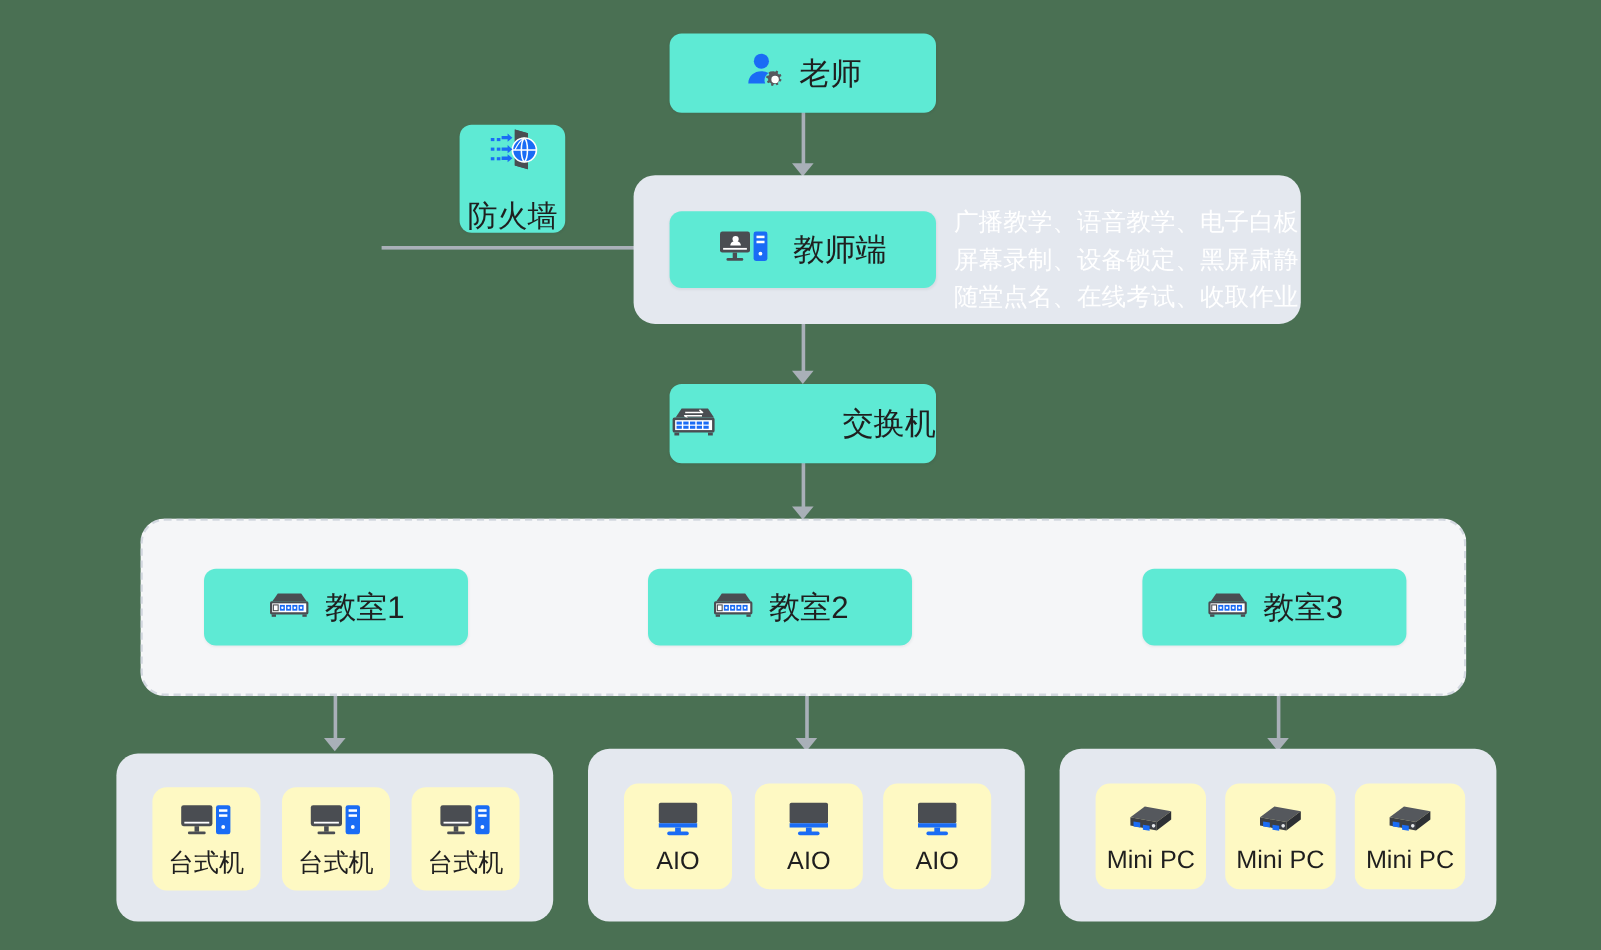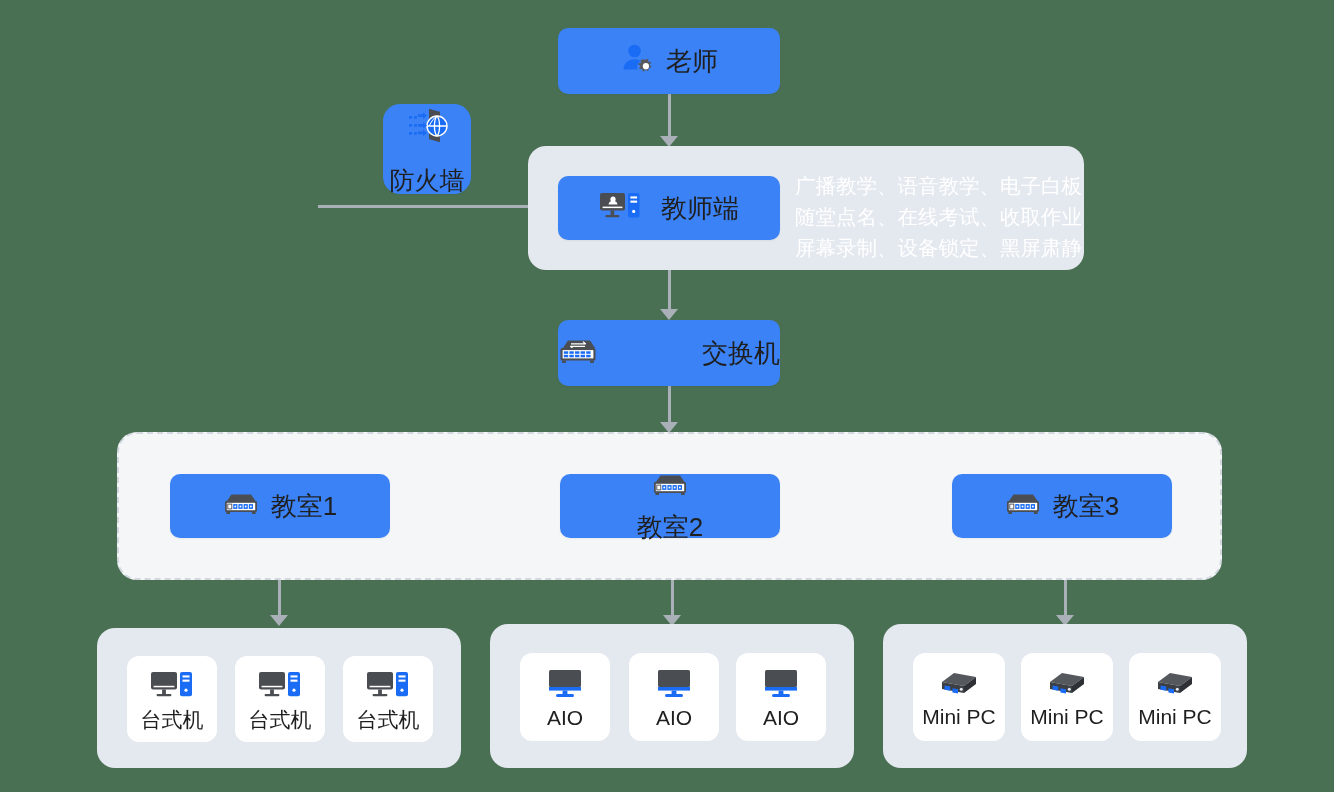--- a/index.html
+++ b/index.html
@@ -7,21 +7,21 @@
     width: 1334px; height: 792px;
     background: #4a7053;
     font-family: "Liberation Sans", "DejaVu Sans", sans-serif;
     overflow: hidden;
   }
   #stage { position: relative; width: 1334px; height: 792px; }
 
   
   .card {
     position: absolute;
-    background: #3b82f6;
+    background: #5eead4;
     border-radius: 10px;
     display: flex;
     align-items: center;
     justify-content: center;
     gap: 12px;
     color: #1f1f1f;
     box-shadow: 0 1px 2px rgba(20,30,50,.06);
   }
   .card .lbl { font-size: 26px; line-height: 1; white-space: nowrap; }
 
@@ -46,36 +46,36 @@
     width: 0; height: 0;
     border-left: 9px solid transparent;
     border-right: 9px solid transparent;
     border-top: 11px solid #a9b0b8;
   }
 
   
   .ico { display: block; flex: none; }
 
   
-  .card.stackcard { flex-direction: column; gap: 18px; border-radius: 17px; }
+  .card.stackcard { flex-direction: column; gap: 18px; }
   .card.stackcard .lbl { font-size: 25px; }
 
   
   .features {
     position: absolute;
     color: #ffffff;
     font-size: 20.5px;
     line-height: 31px;
     white-space: nowrap;
   }
 
   
   .tile {
     position: absolute;
-    background: #ffffff;
+    background: #fef9c3;
     border-radius: 12px;
     display: flex;
     flex-direction: column;
     align-items: center;
     justify-content: center;
     gap: 2px;
   }
   .tile .tlbl { font-size: 21px; color: #1f1f1f; line-height: 1; white-space: nowrap; }
 </style>
 </head>
@@ -156,22 +156,22 @@
         <rect x="31.4" y="6.4" width="6.7" height="2.1" fill="#ffffff"></rect>
         <rect x="31.4" y="10.6" width="6.7" height="2.1" fill="#ffffff"></rect>
         <circle cx="34.7" cy="21.4" r="1.6" fill="#ffffff"></circle>
       </svg>
     </span>
     <span class="lbl">教师端</span>
   </div>
 
   <div class="features" style="left:795px; top:170px;">
     <div>广播教学、语音教学、电子白板</div>
+    <div>屏幕录制、设备锁定、黑屏肃静</div>
     <div>随堂点名、在线考试、收取作业</div>
-    <div>屏幕录制、设备锁定、黑屏肃静</div>
   </div>
 
   <div class="card" style="left:558px; top:320px; width:222px; height:66px;justify-content:space-between;">
     <span class="ico">
       <svg width="40" height="30" viewBox="0 0 40 30">
         <path d="M5 12 L10 4.5 L32 4.5 L37 12 Z" fill="#4a4d52"></path>
         <path d="M13 7.8h14.5l-2.6-2.2M27 10.4H12.5l2.6 2.2" fill="none" stroke="#ffffff" stroke-width="1.2" stroke-linejoin="round"></path>
         <rect x="2.5" y="12" width="35" height="12.5" rx="1.6" fill="#4a4d52"></rect>
         <rect x="4.6" y="14.1" width="30.8" height="8.3" fill="#ffffff"></rect>
         <g fill="#1a6cf5">
@@ -214,21 +214,21 @@
           <circle cx="22.7" cy="15.5" r="1"></circle>
             <circle cx="27.9" cy="15.5" r="1"></circle>
         </g>
         <rect x="3.4" y="21" width="3.6" height="2" fill="#4a4d52"></rect>
         <rect x="29" y="21" width="3.6" height="2" fill="#4a4d52"></rect>
       </svg>
     </span>
     <span class="lbl">教室1</span>
   </div>
 
-  <div class="card" style="left:560px; top:474px; width:220px; height:64px;flex-direction:column;">
+  <div class="card" style="left:540px; top:474px; width:220px; height:64px;">
     <span class="ico">
       <svg width="36" height="26" viewBox="0 0 36 26">
         <path d="M4 10 L8.5 3.5 L28 3.5 L32.5 10 Z" fill="#4a4d52"></path>
         <rect x="2" y="10" width="32" height="11" rx="1.4" fill="#4a4d52"></rect>
         <rect x="3.8" y="11.8" width="28.4" height="7.4" fill="#ffffff"></rect>
         <rect x="4.8" y="13.1" width="4" height="4.8" fill="none" stroke="#4a4d52" stroke-width="0.9"></rect>
         <g fill="#1a6cf5">
           <rect x="10.2" y="13.1" width="4.2" height="4.8"></rect>
           <rect x="15.4" y="13.1" width="4.2" height="4.8"></rect>
           <rect x="20.6" y="13.1" width="4.2" height="4.8"></rect>

